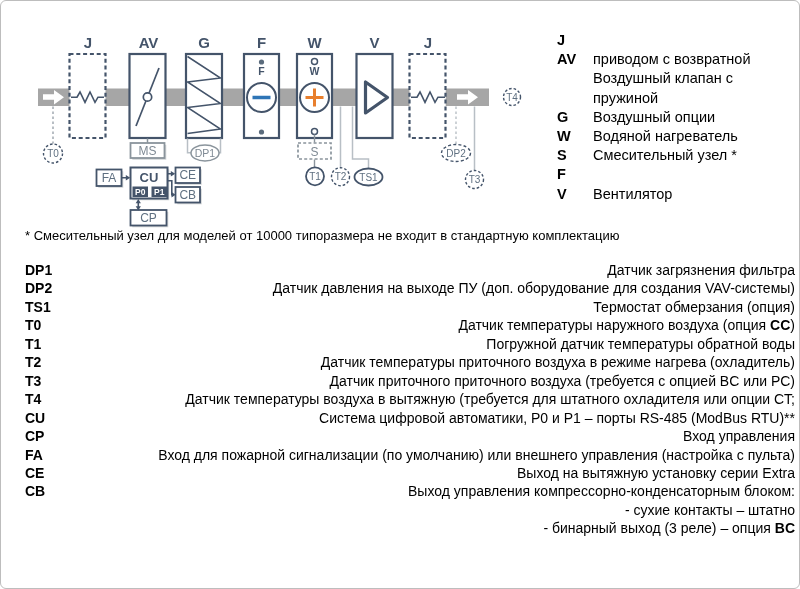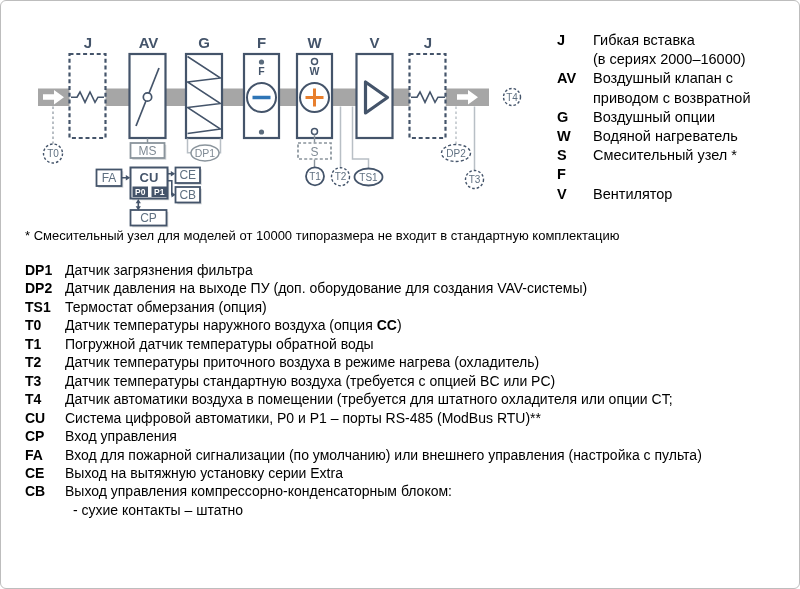--- a/index.html
+++ b/index.html
@@ -14,21 +14,21 @@
   .legend{position:absolute;left:556px;top:30px;width:236px;font-size:14.5px;line-height:19.2px;}
   .legend-row{display:flex;}
   .legend-key{width:36px;font-weight:bold;flex:none;}
   .legend-text{flex:1;}
 
   .footnote{position:absolute;left:24px;top:227px;width:766px;font-size:13px;}
 
   .abbr{position:absolute;left:24px;top:260px;width:770px;font-size:14px;line-height:18.45px;}
   .ab-row{display:flex;}
   .ab-term{width:40px;font-weight:bold;flex:none;}
-  .ab-desc{flex:1;}
+  .ab-desc{flex:1;text-align:right;}
   .indent1 .ab-desc{padding-left:39px;}
   .indent2 .ab-desc{padding-left:8px;}
 </style>
 </head>
 <body>
 
 <div class="page">
 
   <svg class="diagram-svg" width="540" height="230" viewBox="0 0 540 230">
 
@@ -167,30 +167,27 @@
       <text x="147.5" y="220.8" text-anchor="middle" font-size="12" fill="#5f7081">CP</text>
       <line x1="137.3" y1="201.5" x2="137.3" y2="206" stroke="#44546a" stroke-width="1.6"></line>
       <path d="M134.7 202.3 L137.3 198 L139.9 202.3 Z" fill="#44546a"></path>
       <path d="M134.7 205.2 L137.3 209.5 L139.9 205.2 Z" fill="#44546a"></path>
     </g>
   </svg>
 
   <div class="legend">
     <div class="legend-row">
       <span class="legend-key">J</span>
-      <span class="legend-text">
-        <div>Гибкая вставка</div>
-        <div>(в сериях 2000–16000)</div>
-      </span>
     </div>
     <div class="legend-row">
       <span class="legend-key">AV</span>
       <span class="legend-text">
+        <div>приводом с возвратной</div>
         <div>Воздушный клапан с</div>
-        <div>приводом с возвратной</div>
+        <div>пружиной</div>
       </span>
     </div>
     <div class="legend-row">
       <span class="legend-key">G</span>
       <span class="legend-text">
         <div>Воздушный опции</div>
       </span>
     </div>
     <div class="legend-row">
       <span class="legend-key">W</span>
@@ -237,25 +234,25 @@
     <div class="ab-row">
       <span class="ab-term">T1</span>
       <span class="ab-desc"><span>Погружной датчик температуры обратной воды</span><b></b><span></span></span>
     </div>
     <div class="ab-row">
       <span class="ab-term">T2</span>
       <span class="ab-desc"><span>Датчик температуры приточного воздуха в режиме нагрева (охладитель)</span><b></b><span></span></span>
     </div>
     <div class="ab-row">
       <span class="ab-term">T3</span>
-      <span class="ab-desc"><span>Датчик температуры стандартную воздуха (требуется с опцией BC или PC)</span><b></b><span></span></span>
+      <span class="ab-desc"><span>Датчик приточного приточного воздуха (требуется с опцией BC или PC)</span><b></b><span></span></span>
     </div>
     <div class="ab-row">
       <span class="ab-term">T4</span>
-      <span class="ab-desc"><span>Датчик автоматики воздуха в помещении (требуется для штатного охладителя или опции CT;</span><b></b><span></span></span>
+      <span class="ab-desc"><span>Датчик температуры воздуха в вытяжную (требуется для штатного охладителя или опции CT;</span><b></b><span></span></span>
     </div>
     <div class="ab-row">
       <span class="ab-term">CU</span>
       <span class="ab-desc"><span>Система цифровой автоматики, P0 и P1 – порты RS-485 (ModBus RTU)**</span><b></b><span></span></span>
     </div>
     <div class="ab-row">
       <span class="ab-term">CP</span>
       <span class="ab-desc"><span>Вход управления</span><b></b><span></span></span>
     </div>
     <div class="ab-row">
@@ -267,15 +264,19 @@
       <span class="ab-desc"><span>Выход на вытяжную установку серии Extra</span><b></b><span></span></span>
     </div>
     <div class="ab-row">
       <span class="ab-term">CB</span>
       <span class="ab-desc"><span>Выход управления компрессорно-конденсаторным блоком:</span><b></b><span></span></span>
     </div>
     <div class="ab-row indent2">
       <span class="ab-term"></span>
       <span class="ab-desc"><span>- сухие контакты – штатно</span><b></b><span></span></span>
     </div>
+    <div class="ab-row indent2">
+      <span class="ab-term"></span>
+      <span class="ab-desc"><span>- бинарный выход (3 реле) – опция </span><b>BC</b><span></span></span>
+    </div>
   </div>
 
 </div>
 
 </body></html>

